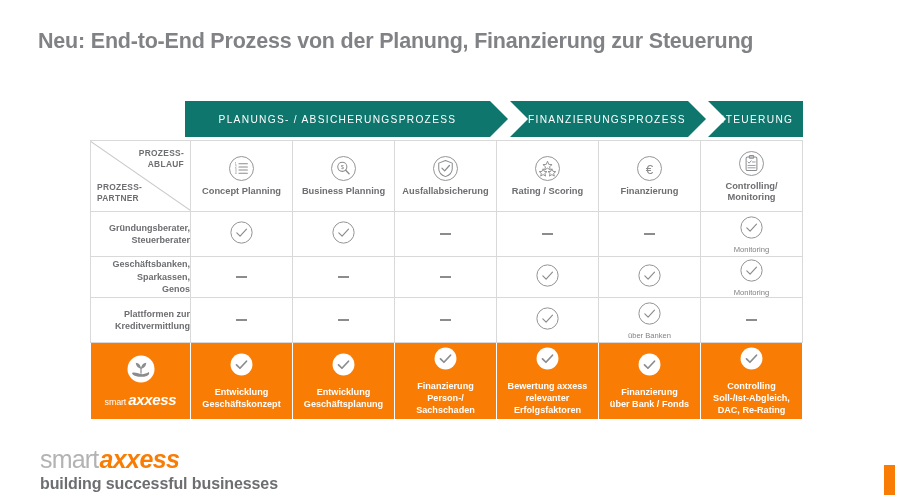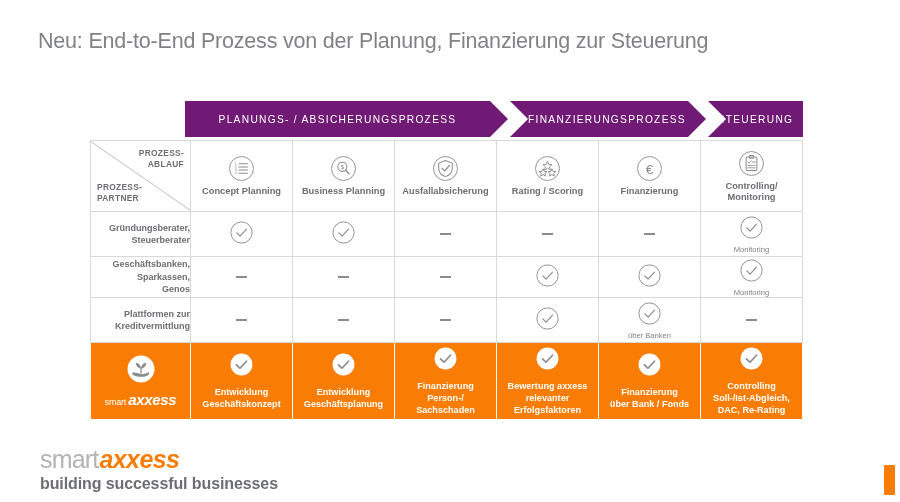--- a/index.html
+++ b/index.html
@@ -7,28 +7,28 @@
     width:900px;height:502px;background:#ffffff;overflow:hidden;
     font-family:"Liberation Sans", sans-serif;
     color:#58595b;
     position:relative;
   }
   .slide{position:absolute;inset:0;}
 
   
   .title{
     position:absolute;left:38px;top:29px;
-    font-size:21.5px;font-weight:normal;color:#808285;
+    font-size:21.5px;font-weight:bold;color:#808285;
     letter-spacing:-0.2px;white-space:nowrap;
   }
 
   
   .banner{position:absolute;left:185px;top:101px;width:618px;height:36px;}
   .chev{
-    position:absolute;top:0;height:36px;background:#701a75;
+    position:absolute;top:0;height:36px;background:#0f766e;
     display:flex;align-items:center;justify-content:center;
     color:#ffffff;font-size:10.2px;letter-spacing:1.3px;font-weight:normal;
   }
   .chev1{left:0;width:323px;
     clip-path:polygon(0 0, 305px 0, 323px 50%, 305px 100%, 0 100%);}
   .chev1 span{margin-right:18px;}
   .chev2{left:325px;width:196px;
     clip-path:polygon(0 0, 178px 0, 196px 50%, 178px 100%, 0 100%, 18px 50%);}
   .chev2 span{margin-right:10px;margin-left:8px;}
   .chev3{left:523px;width:95px;

